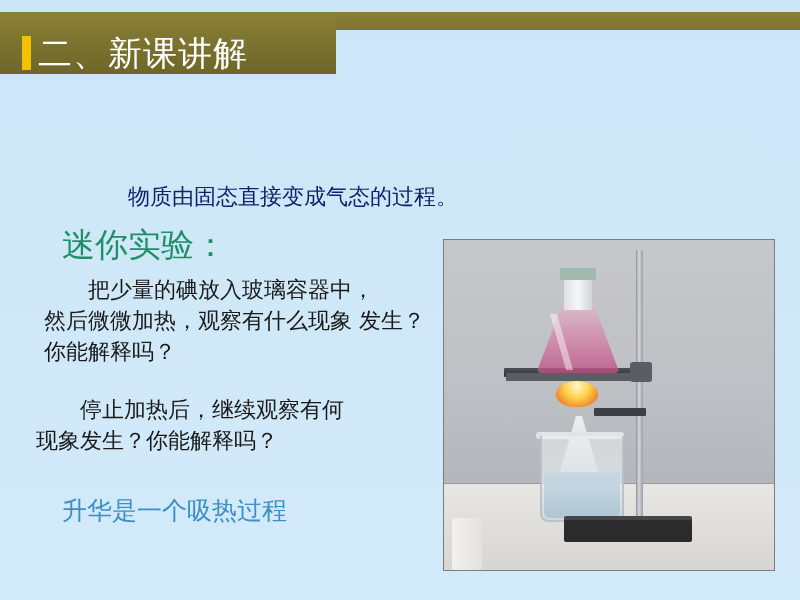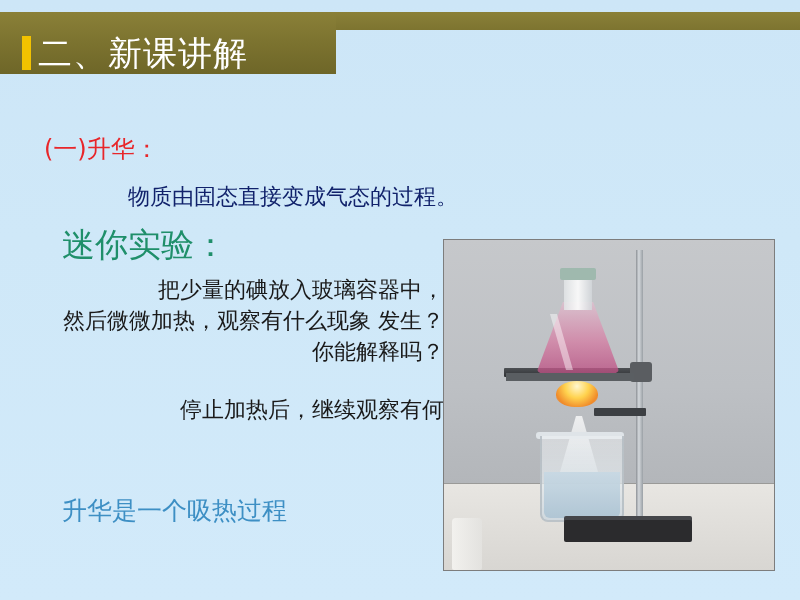--- a/index.html
+++ b/index.html
@@ -88,33 +88,32 @@
     color: #1f8f6a;
     font-family: "DejaVu Sans", sans-serif;
     white-space: nowrap;
   }
   .para {
     position: absolute;
     color: #1a1a1a;
     font-family: "DejaVu Sans", sans-serif;
     font-size: 22px;
     line-height: 31px;
-    text-align: right;
   }
   .para-1 {
     left: 44px;
     top: 274px;
     width: 400px;
   }
   .para-1 .indent {
     display: block;
     text-indent: 44px;
   }
   .para-2 {
-    left: 44px;
+    left: 36px;
     top: 394px;
     width: 400px;
   }
   .para-2 .indent {
     display: block;
     text-indent: 44px;
   }
   .conclusion {
     position: absolute;
     left: 62px;
@@ -328,34 +327,34 @@
 </head>
 <body>
 
 <div class="slide">
 
   <div class="title-band"></div>
   <div class="title-band-top"></div>
   <div class="title-accent"></div>
   <div class="title-text">二、新课讲解</div>
 
-  <div class="heading-red">(一)升华：</div>
 
   <div class="definition">物质由固态直接变成气态的过程。</div>
 
   <div class="experiment-label">迷你实验：</div>
 
   <div class="para para-1">
     <span class="indent">把少量的碘放入玻璃容器中，</span>
     <span>然后微微加热，观察有什么现象</span>
     <span>发生？你能解释吗？</span>
   </div>
 
   <div class="para para-2">
     <span class="indent">停止加热后，继续观察有何</span>
+    <span>现象发生？你能解释吗？</span>
   </div>
 
   <div class="conclusion">升华是一个吸热过程</div>
 
   <div class="photo">
     <div class="photo-bg-wall"></div>
     <div class="photo-bg-edge"></div>
     <div class="photo-bg-table"></div>
 
     <div class="stand-rod"></div>

